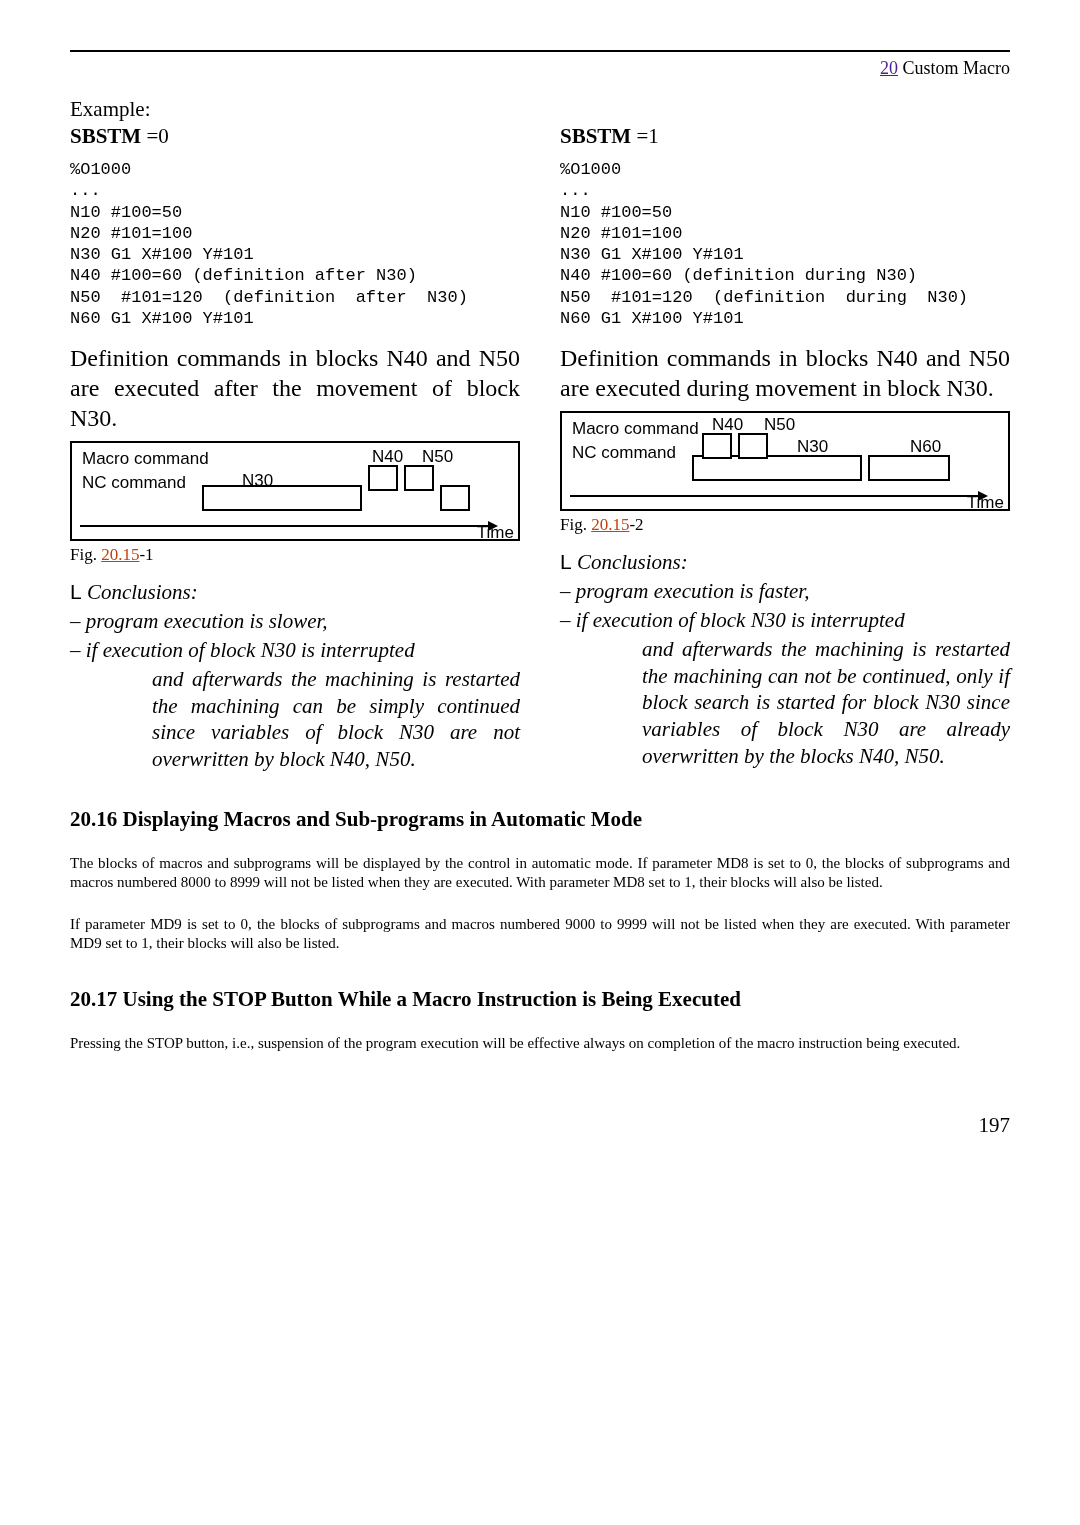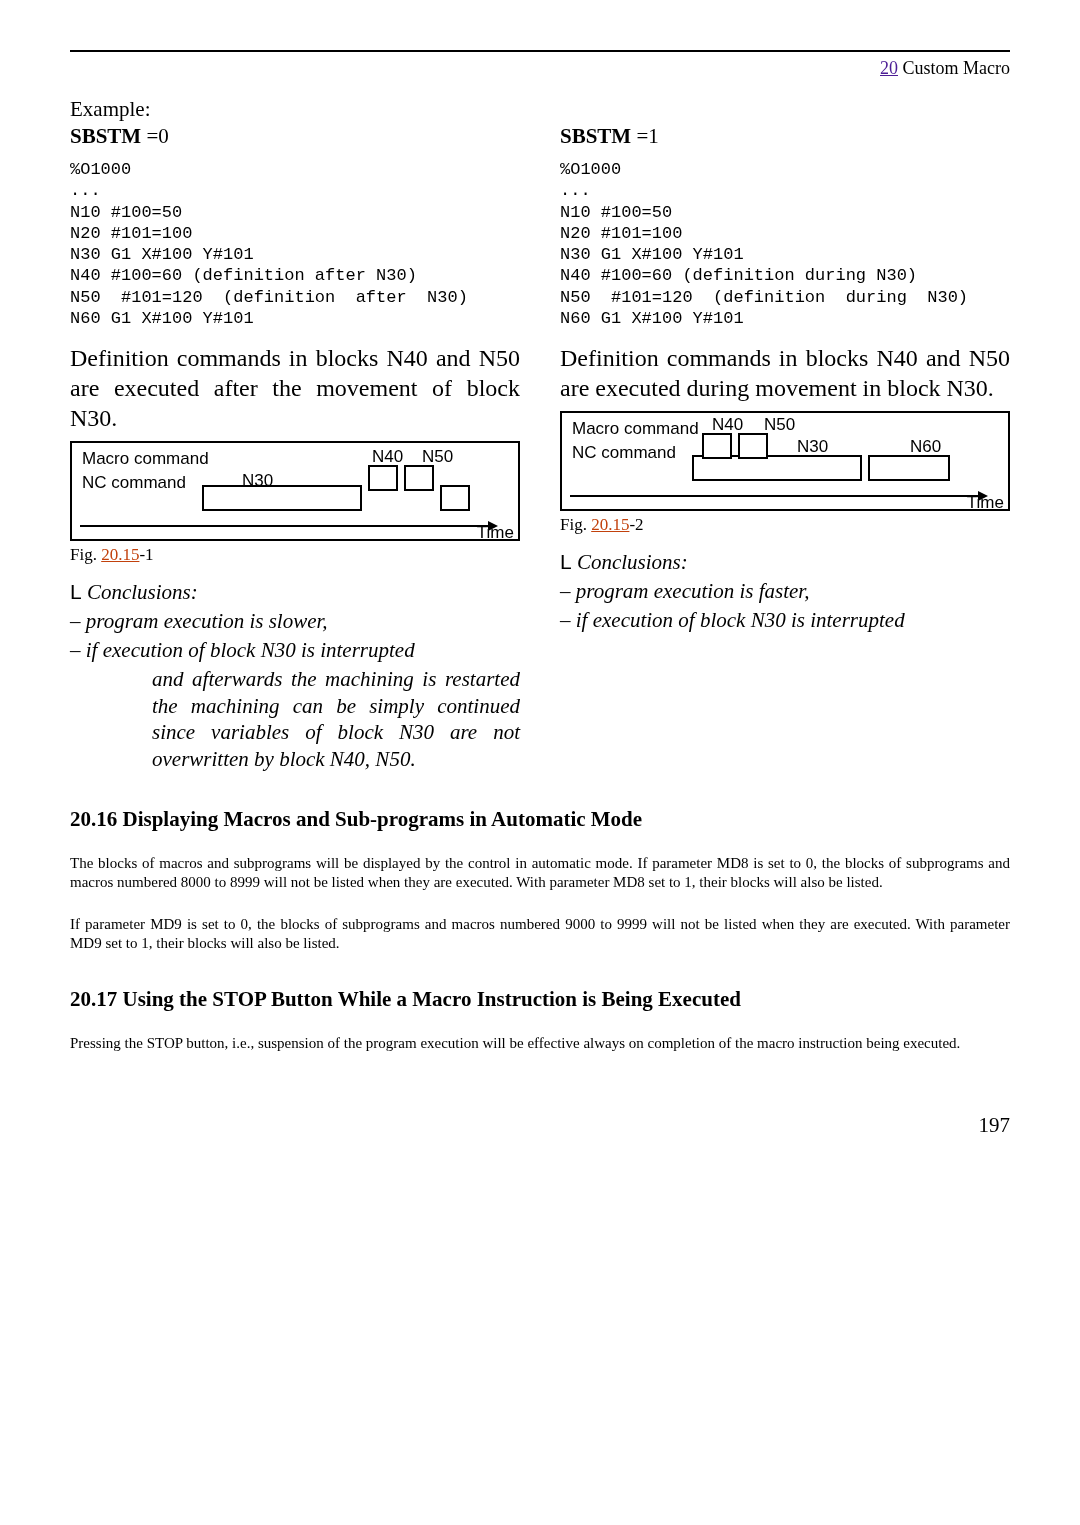--- a/index.html
+++ b/index.html
@@ -233,20 +233,21 @@
         <span class="time-label">Time</span>
       </div>
       <div class="fig-caption">
         <span>Fig. </span><span class="link">20.15</span><span>-2</span>
       </div>
 
       <div class="conclusions">
         <div class="head"><span class="L">L</span><span>  Conclusions:</span></div>
         <div class="item"> – program execution is faster,</div>
         <div class="item hang"> – if execution of block N30 is interrupted</div>
+        <div class="item hang-more">and afterwards the machining is restarted the machining can not be continued, only if block search is started for block N30 since variables of block N30 are already overwritten by the blocks N40, N50.</div>
       </div>
     </div>
   </div>
 
   <h3 class="sec">20.16 Displaying Macros and Sub-programs in Automatic Mode</h3>
   <div class="body-para">The blocks of macros and subprograms will be displayed by the control in automatic mode. If parameter MD8 is set to 0, the blocks of subprograms and macros numbered 8000 to 8999 will not be listed when they are executed. With parameter MD8 set to 1, their blocks will also be listed.</div>
   <div class="body-para">If parameter MD9 is set to 0, the blocks of subprograms and macros numbered 9000 to 9999 will not be listed when they are executed. With parameter MD9 set to 1, their blocks will also be listed.</div>
 
   <h3 class="sec">20.17 Using the STOP Button While a Macro Instruction is Being Executed</h3>
   <div class="body-para">Pressing the STOP button, i.e., suspension of the program execution will be effective always on completion of the macro instruction being executed.</div>

